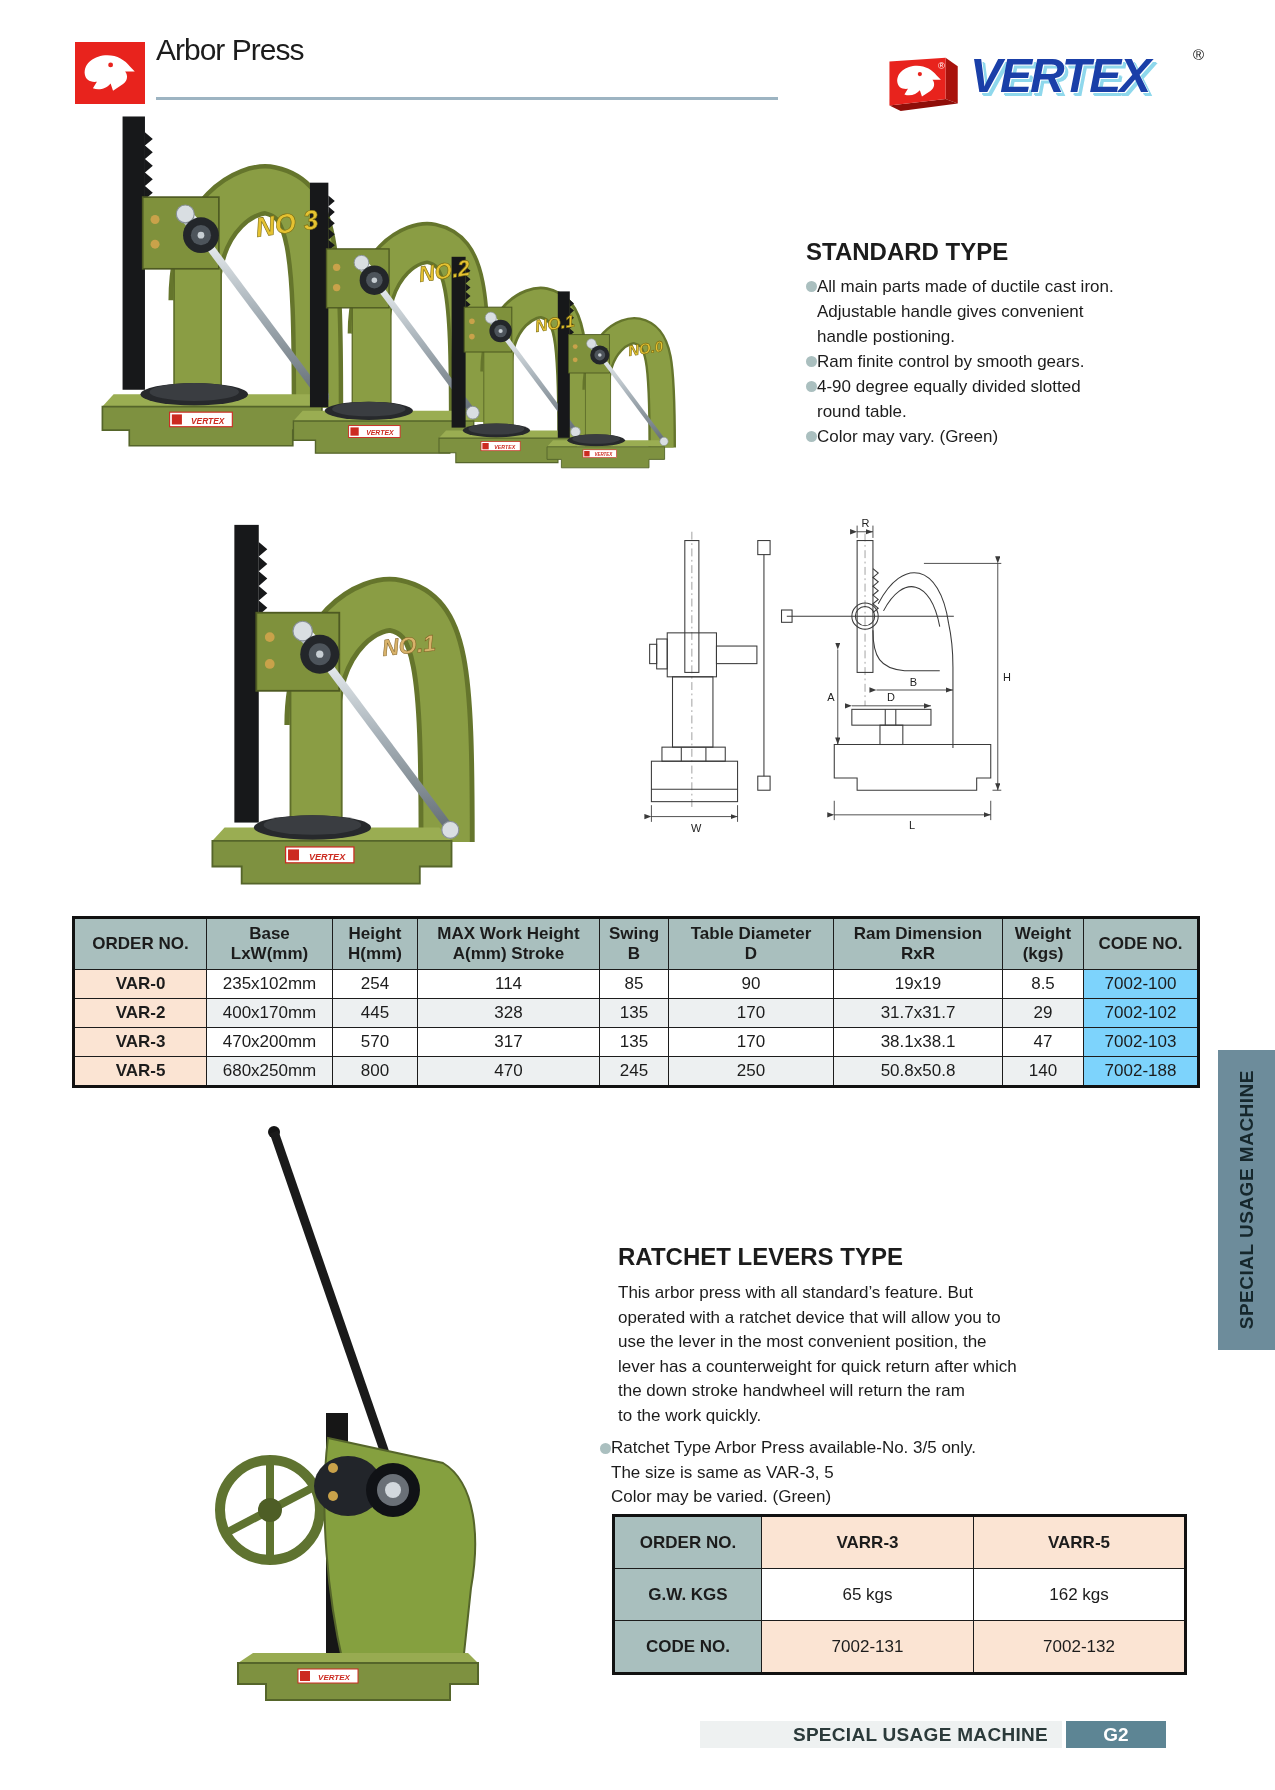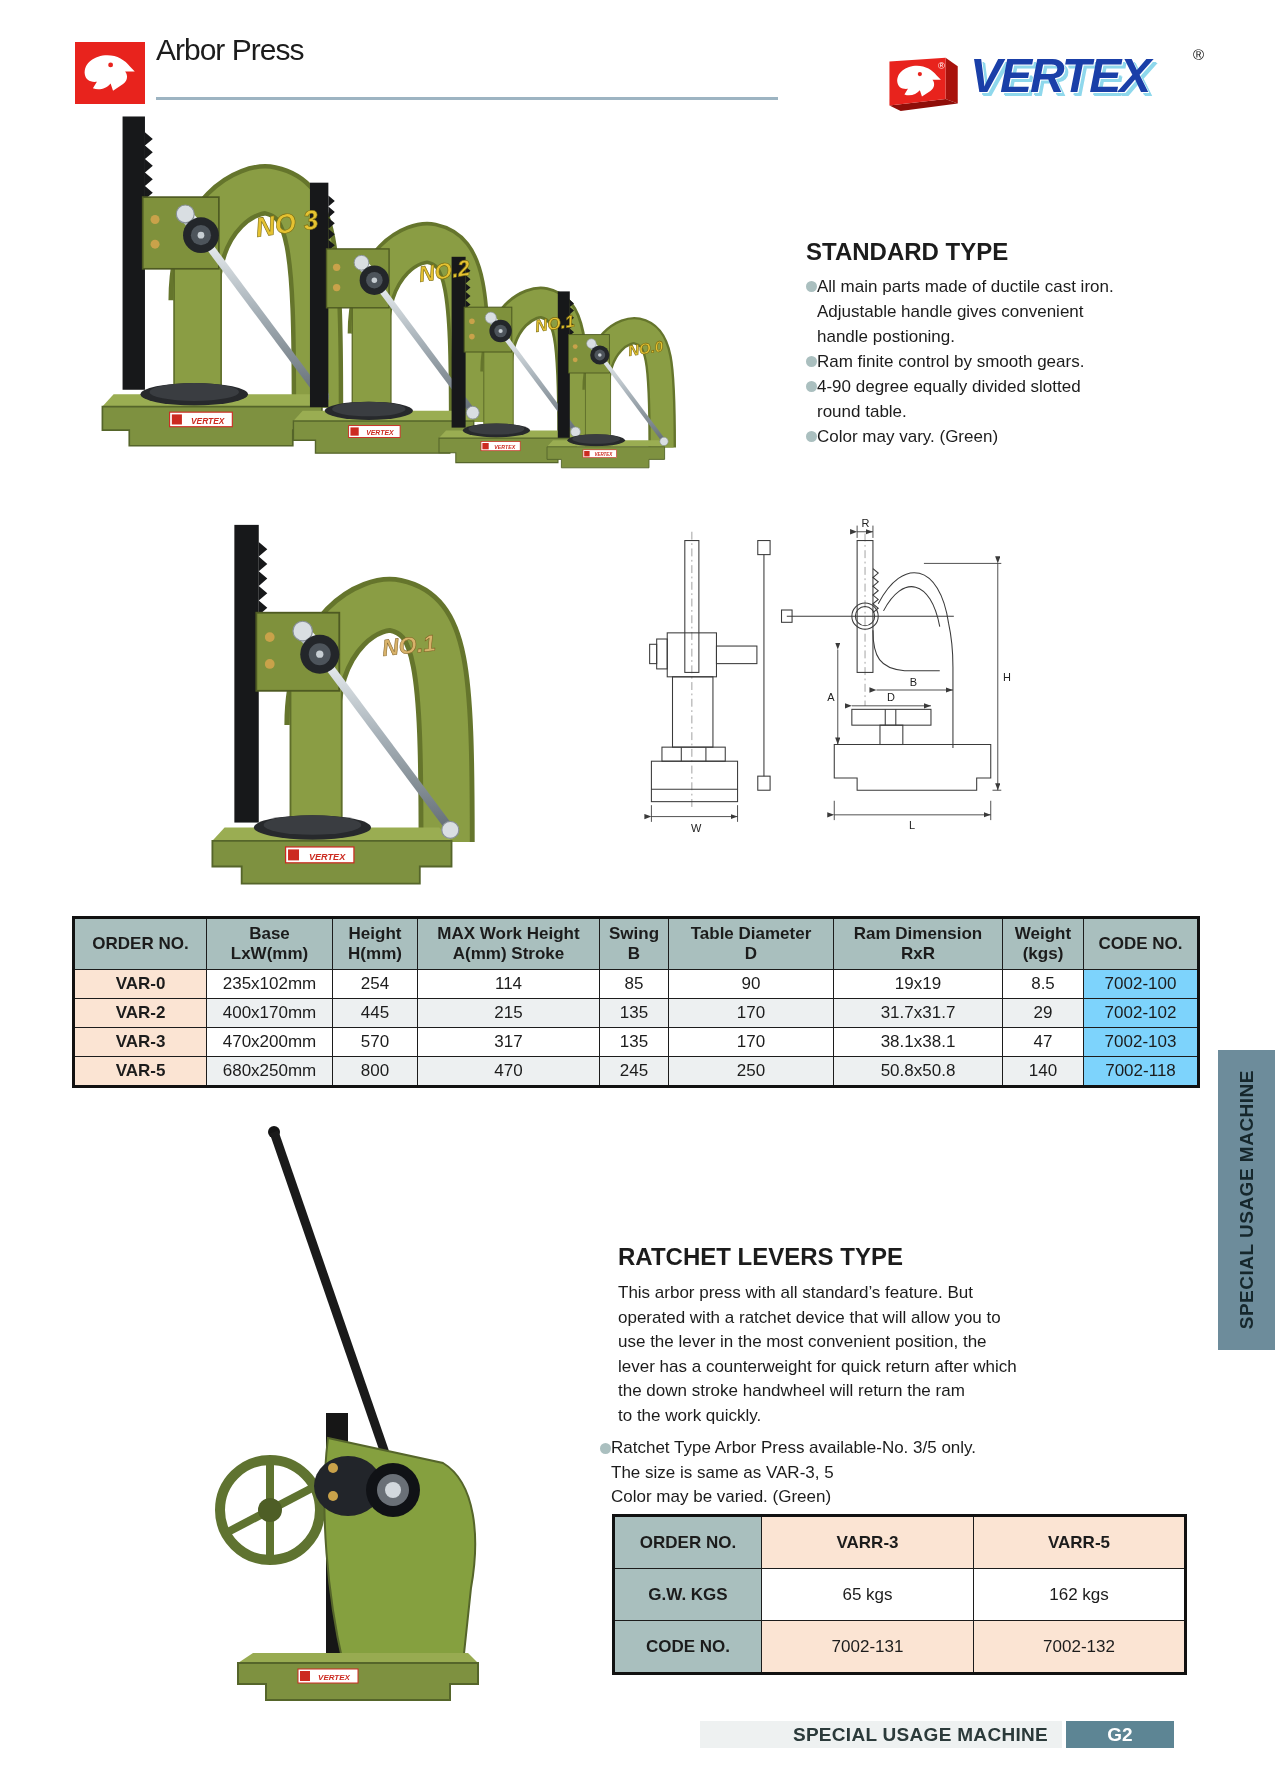--- a/index.html
+++ b/index.html
@@ -64,21 +64,21 @@
   .side-tab span{
     writing-mode:vertical-rl;transform:rotate(180deg);
     font-size:19px;font-weight:bold;color:#16272c;letter-spacing:0.5px;white-space:nowrap;
   }
   .footer-bar{
     left:700px;top:1721px;width:362px;height:27px;background:#eef1f1;
     display:flex;align-items:center;justify-content:flex-end;padding-right:14px;box-sizing:border-box;
     font-size:19px;font-weight:bold;color:#2b3a3a;letter-spacing:0.3px;
   }
   .footer-badge{
-    left:1066px;top:1721px;width:108px;height:27px;background:#5d8594;
+    left:1066px;top:1721px;width:100px;height:27px;background:#5d8594;
     display:flex;align-items:center;justify-content:center;
     font-size:19px;font-weight:bold;color:#ffffff;
   }
 
   
   .photo1{left:80px;top:104px;}
   .photo2{left:190px;top:480px;}
   .diagram{left:618px;top:494px;}
   .photo3{left:178px;top:1118px;}
   svg text{font-family:"Liberation Sans","DejaVu Sans",sans-serif;}
@@ -330,21 +330,21 @@
             <td>85</td>
             <td>90</td>
             <td>19x19</td>
             <td>8.5</td>
             <td>7002-100</td>
         </tr>
         <tr>
           <td>VAR-2</td>
             <td>400x170mm</td>
             <td>445</td>
-            <td>215</td>
+            <td>328</td>
             <td>135</td>
             <td>170</td>
             <td>31.7x31.7</td>
             <td>29</td>
             <td>7002-102</td>
         </tr>
         <tr>
           <td>VAR-3</td>
             <td>470x200mm</td>
             <td>570</td>
@@ -357,21 +357,21 @@
         </tr>
         <tr>
           <td>VAR-5</td>
             <td>680x250mm</td>
             <td>800</td>
             <td>470</td>
             <td>245</td>
             <td>250</td>
             <td>50.8x50.8</td>
             <td>140</td>
-            <td>7002-118</td>
+            <td>7002-188</td>
         </tr>
       </tbody>
     </table>
   </div>
 
   <svg class="abs photo3" width="330" height="595" viewBox="0 0 330 595">
     <circle cx="96" cy="14" r="6" fill="#141414"></circle>
     <line x1="96" y1="14" x2="208" y2="338" stroke="#1a1a1a" stroke-width="9"></line>
     <circle cx="92" cy="392" r="50" fill="none" stroke="#5f7330" stroke-width="10"></circle>
     <line x1="92" y1="345" x2="92" y2="439" stroke="#5f7330" stroke-width="8"></line>

